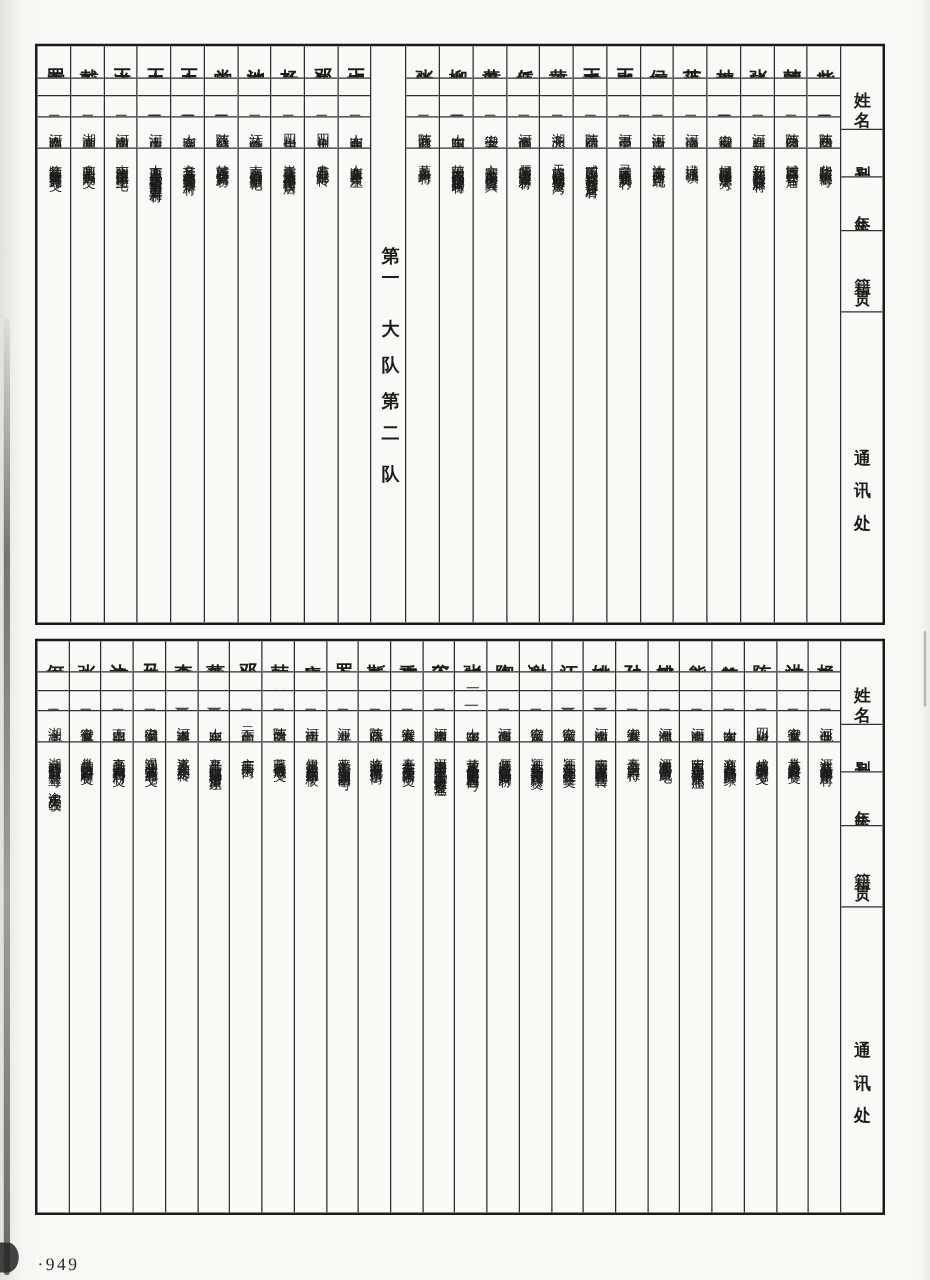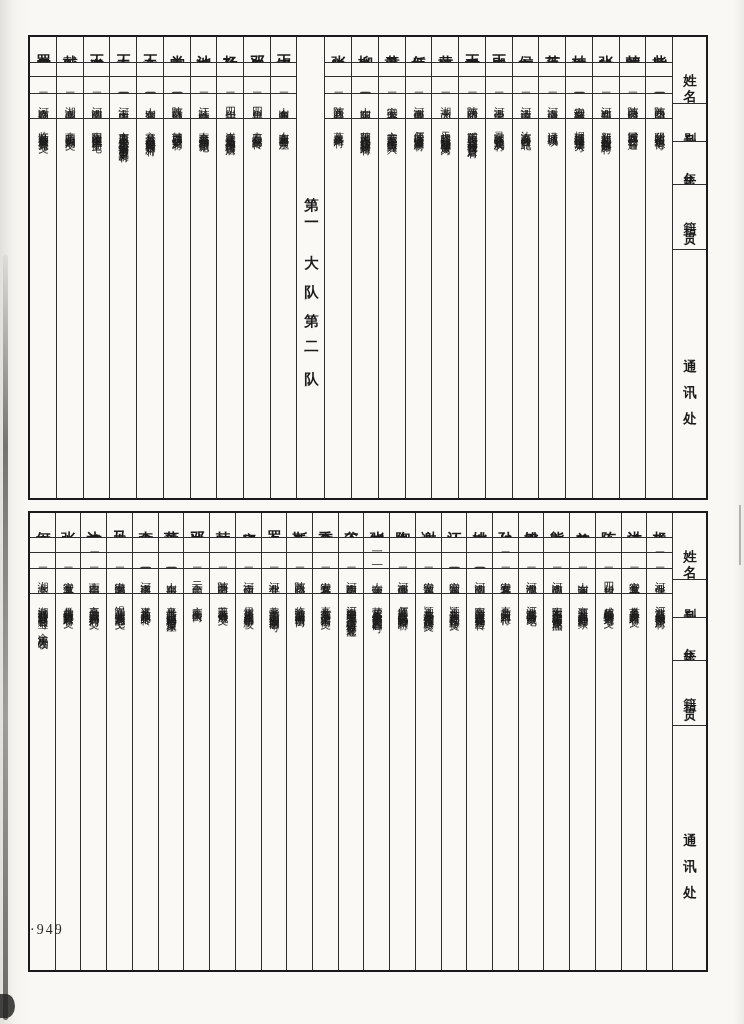--- a/index.html
+++ b/index.html
@@ -55,21 +55,21 @@
   .hc{align-items:center;}
   .h-name{font-size:13.5px;letter-spacing:16px;margin-bottom:-16px;}
   .h-alias{font-size:12.5px;letter-spacing:2px;margin-bottom:-2px;}
   .h-age{font-size:12.5px;letter-spacing:3px;margin-bottom:-3px;}
   .h-native{font-size:13px;letter-spacing:10px;margin-bottom:-10px;}
   .h-addr{font-size:13.5px;letter-spacing:26px;margin-bottom:-26px;}
 
   .divider-text{font-size:14.5px;font-weight:700;letter-spacing:29px;margin-top:148px;}
 
   
-  .page-number{position:absolute;left:30px;top:922px;font-size:14px;letter-spacing:2px;color:#2a2a2a;}
+  .page-number{position:absolute;left:30px;top:1005px;font-size:14px;letter-spacing:2px;color:#2a2a2a;}
   .artifact-left{
     position:absolute;left:3px;top:255px;width:5px;height:765px;border-radius:3px;
     background:linear-gradient(to bottom, rgba(20,20,20,0.05), rgba(20,20,20,0.55) 25%, rgba(20,20,20,0.35) 60%, rgba(20,20,20,0.6));
   }
   .artifact-corner{position:absolute;left:0px;top:994px;width:15px;height:24px;background:#262626;border-radius:0 60% 60% 0 / 0 50% 50% 0;opacity:0.85;}
   .artifact-right{position:absolute;right:3px;top:505px;width:2px;height:60px;background:#9a9a9a;opacity:0.7;}
 </style>
 </head>
 <body>
 

